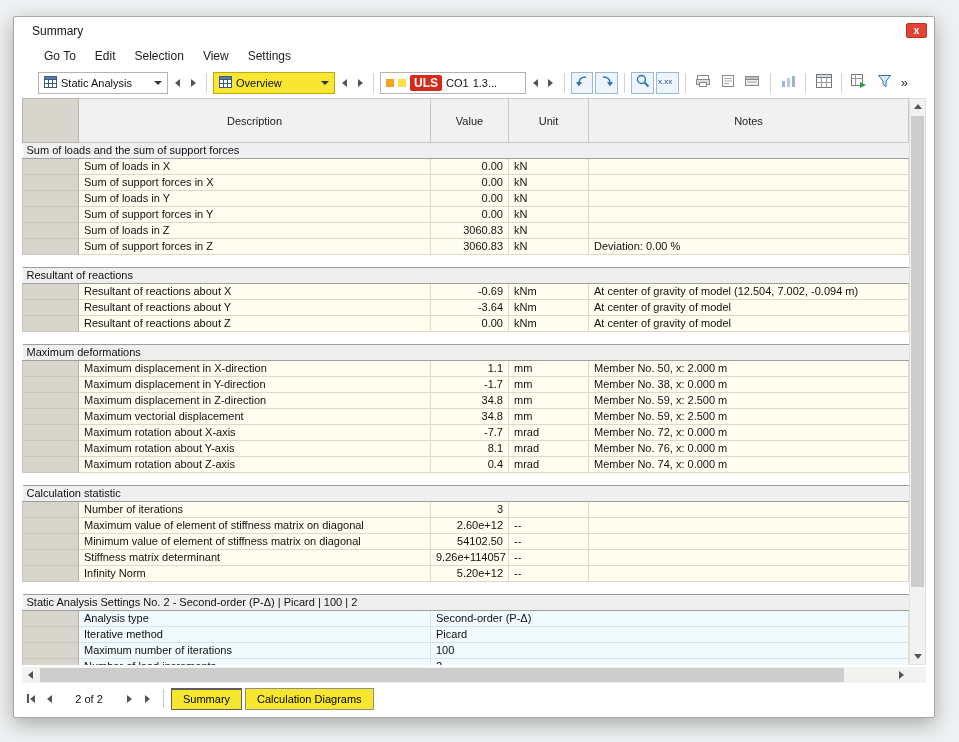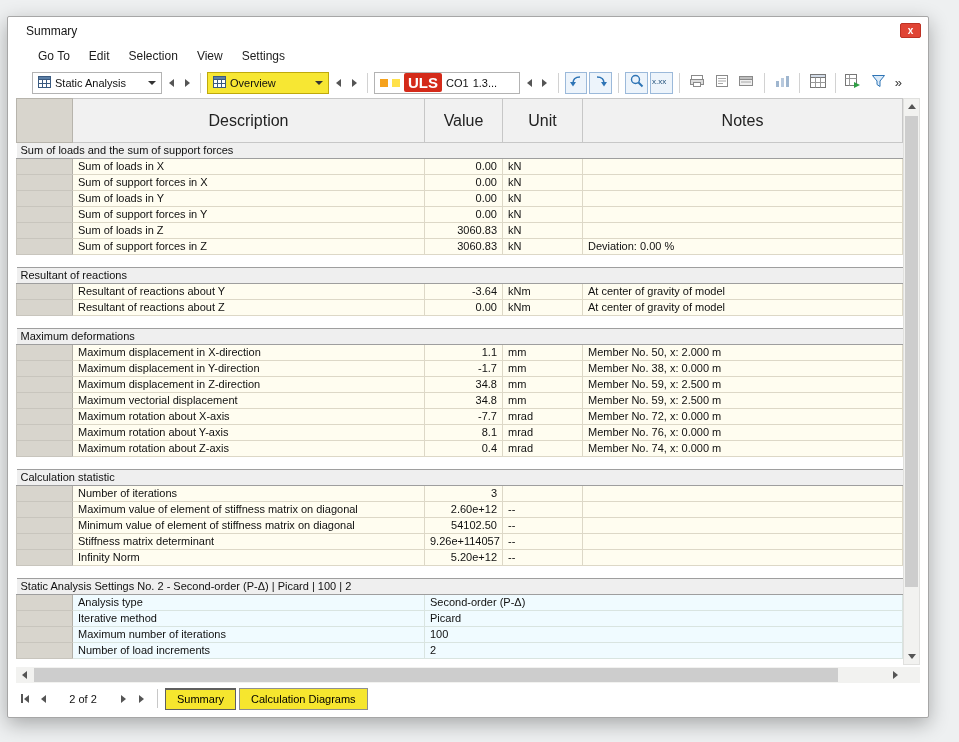--- a/index.html
+++ b/index.html
@@ -4,21 +4,21 @@
 <style>
   * { box-sizing: border-box; margin: 0; padding: 0; }
   html,body { width: 959px; height: 742px; }
   body {
     background: #eef0f1;
     font-family: "Liberation Sans", "DejaVu Sans", sans-serif;
     position: relative;
     overflow: hidden;
   }
   .window {
-    position: absolute; left: 7px; top: 16px;
+    position: absolute; left: 13px; top: 16px;
     width: 922px; height: 702px;
     background: #fff;
     border: 1px solid #a6a6a6;
     border-radius: 2px;
     box-shadow: 0 6px 20px rgba(0,0,0,.30);
     display: flex; flex-direction: column;
     overflow: hidden;
   }
 
   
@@ -44,34 +44,34 @@
   .tri { width: 0; height: 0; display: inline-block; }
   .tri.l { border-top: 4px solid transparent; border-bottom: 4px solid transparent; border-right: 5px solid #555; }
   .tri.r { border-top: 4px solid transparent; border-bottom: 4px solid transparent; border-left: 5px solid #555; }
   .tri.u { border-left: 4px solid transparent; border-right: 4px solid transparent; border-bottom: 5px solid #555; }
   .tri.d { border-left: 4px solid transparent; border-right: 4px solid transparent; border-top: 5px solid #555; }
   .tri.dd { border-left: 4px solid transparent; border-right: 4px solid transparent; border-top: 4px solid #333; margin-left: 3px; }
   .navbtn { width: 14px; height: 22px; border: none; background: none; display: flex; align-items: center; justify-content: center; }
   .sep { width: 1px; height: 20px; background: #d2d2d2; margin: 0 4px; flex: none; }
   .iconbtn { width: 23px; height: 22px; border: 1px solid transparent; background: none; display: flex; align-items: center; justify-content: center; }
   .iconbtn.framed { border-color: #9bb9da; background: #edf4fb; }
-  .uls-badge { background: #d42a19; color: #fff; font-size: 15px; font-weight: bold; padding: 1px 4px; border-radius: 2px; }
+  .uls-badge { background: #d42a19; color: #fff; font-size: 12px; font-weight: bold; padding: 1px 4px; border-radius: 2px; }
   .swatch { width: 8px; height: 8px; display: inline-block; flex: none; }
   .swatch.orange { background: #f6a21c; }
   .swatch.yellow { background: #ffe14a; }
   .right-group { margin-left: auto; display: flex; align-items: center; gap: 3px; }
   .overflow-btn { border: none; background: none; font-size: 13px; color: #333; padding: 0 2px; }
 
   
   .table-wrap { flex: 1; min-height: 0; display: flex; padding: 0 8px; }
   .grid { flex: 1; overflow: hidden; min-width: 0; }
   table.results { border-collapse: collapse; table-layout: fixed; width: 100%; font-size: 11px; color: #101010; }
   thead td {
     height: 44px; background: #f1f1f1; border: 1px solid #c7c7c7;
-    text-align: center; vertical-align: middle; font-size: 16px; color: #222;
+    text-align: center; vertical-align: middle; font-size: 11px; color: #222;
   }
   thead td.corner { background: #d8d5cd; border-color: #b7b4ac; }
   tbody td { padding: 0 5px; white-space: nowrap; overflow: hidden; height: 16px; line-height: 15px; }
   tr.section-row td {
     background: #efefef; border-top: 1px solid #9e9e9e; border-bottom: 1px solid #9e9e9e;
     padding: 0 4px; overflow: visible;
   }
   tr.gap-row td { height: 13px; background: #fff; border: none; }
   tr.data-row td { border: 1px solid #ddd8c7; }
   tr.data-row td.gutter { background: #d8d5cd; border-color: #c8c5bd; border-right-color: #b2afa7; }
@@ -340,20 +340,27 @@
               <td class="col-notes">Deviation: 0.00 %</td>
             </tr>
             <tr class="gap-row">
               <td colspan="5"></td>
             </tr>
             <tr class="section-row">
               <td colspan="5">Resultant of reactions</td>
             </tr>
             <tr class="data-row cream">
               <td class="gutter"></td>
+              <td class="col-description">Resultant of reactions about X</td>
+              <td class="col-value right">-0.69</td>
+              <td class="col-unit">kNm</td>
+              <td class="col-notes">At center of gravity of model (12.504, 7.002, -0.094 m)</td>
+            </tr>
+            <tr class="data-row cream">
+              <td class="gutter"></td>
               <td class="col-description">Resultant of reactions about Y</td>
               <td class="col-value right">-3.64</td>
               <td class="col-unit">kNm</td>
               <td class="col-notes">At center of gravity of model</td>
             </tr>
             <tr class="data-row cream">
               <td class="gutter"></td>
               <td class="col-description">Resultant of reactions about Z</td>
               <td class="col-value right">0.00</td>
               <td class="col-unit">kNm</td>

